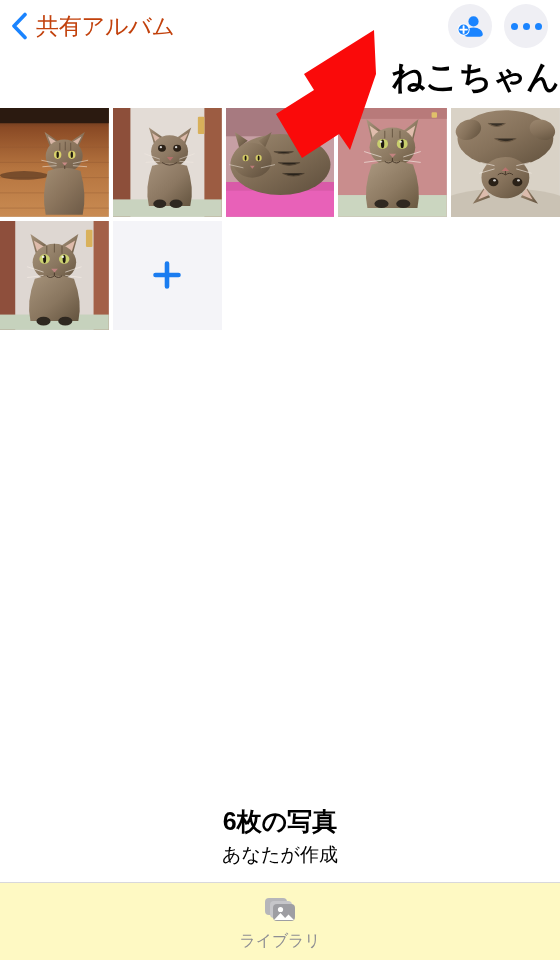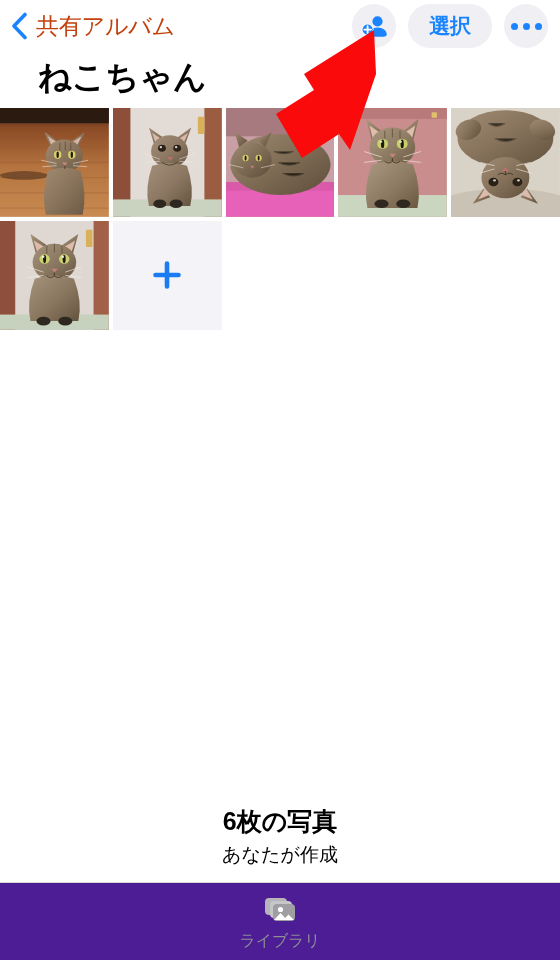--- a/index.html
+++ b/index.html
@@ -93,20 +93,21 @@
   }
 
   
   .album-title {
     font-size: 33px;
     font-weight: 700;
     color: #000000;
     padding: 6px 0 0 38px;
     letter-spacing: 0px;
     line-height: 1.15;
+    text-align: right;
   }
 
   
   .grid {
     margin-top: 12px;
     display: grid;
     grid-template-columns: repeat(5, 1fr);
     gap: 4px;
   }
   .tile {
@@ -160,21 +161,21 @@
     margin-top: 4px;
   }
 
   
   .tabbar {
     position: absolute;
     left: 0;
     right: 0;
     bottom: 0;
     height: 78px;
-    background: #4c1d95;
+    background: #fef9c3;
     border-top: 1px solid #d8d8dc;
     display: flex;
     align-items: flex-start;
     padding-top: 10px;
     box-sizing: border-box;
   }
   .tab {
     flex: 1 1 0;
     display: flex;
     flex-direction: column;
@@ -224,23 +225,20 @@
     <div class="circle-btn">
       <svg width="27" height="25" viewBox="0 0 27 25">
         <circle cx="16.5" cy="7.4" r="5.1" fill="#1a84ff"></circle>
         <path d="M16.5 13.6c5.4 0 9.3 3.3 9.3 6.7 0 1.6-1.2 2.4-3.1 2.4H10.4c-1.9 0-3.1-.8-3.1-2.4 0-3.4 3.8-6.7 9.2-6.7z" fill="#1a84ff"></path>
         <circle cx="6.6" cy="15.6" r="6.1" fill="#ffffff"></circle>
         <circle cx="6.6" cy="15.6" r="5.1" fill="#1a84ff"></circle>
         <path d="M6.6 12.3v6.6M3.3 15.6h6.6" stroke="#ffffff" stroke-width="1.9" stroke-linecap="round"></path>
       </svg>
     </div>
 
-    <div class="pill-btn">
-      <span>選択</span>
-    </div>
 
     <div class="circle-btn">
       <span class="dots">
         <i></i>
           <i></i>
           <i></i>
       </span>
     </div>
 
   </div>

